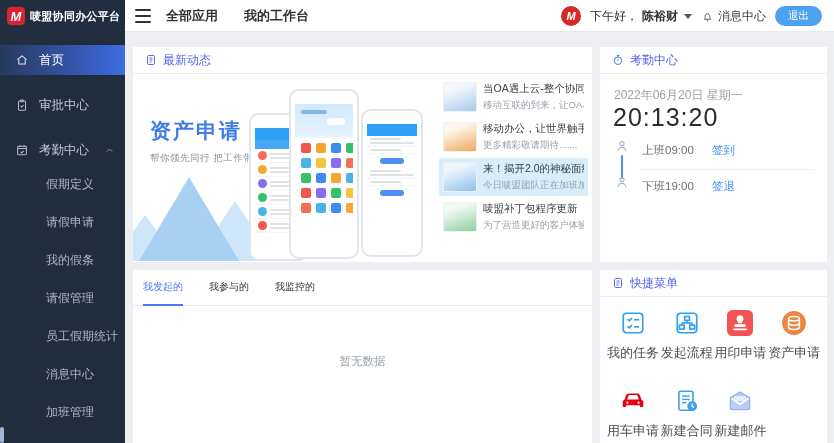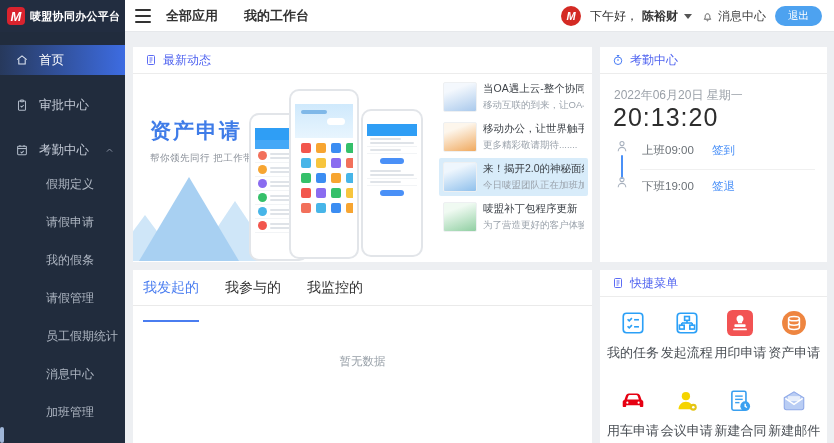--- a/index.html
+++ b/index.html
@@ -80,21 +80,21 @@
   .t1 { background:linear-gradient(160deg,#f4f8fd 25%,#a9c9ec); }
   .t2 { background:linear-gradient(160deg,#fdf6ec 25%,#f0a95e); }
   .t3 { background:linear-gradient(160deg,#eef6fd 25%,#8fc0ec); }
   .t4 { background:linear-gradient(160deg,#f0faf2 25%,#90cfa2); }
   .news-txt { min-width:0; flex:1; }
   .news-title { font-size:10.5px; color:#3d4248; white-space:nowrap; overflow:hidden; }
   .news-desc { font-size:9.5px; color:#9aa2ab; margin-top:3px; white-space:nowrap; overflow:hidden; }
 
   
   .tabs { display:flex; height:36px; border-bottom:1px solid #eaeaea; padding-left:10px; }
-  .tab { margin-right:26px; font-size:14px; color:#333; line-height:34px; height:52px; cursor:pointer; border-bottom:2px solid transparent; }
+  .tab { margin-right:26px; font-size:10px; color:#333; line-height:34px; height:36px; cursor:pointer; border-bottom:2px solid transparent; }
   .tab.active { color:#4a7df0; border-bottom-color:#4a7df0; }
   .empty { text-align:center; margin-top:48px; font-size:11.5px; color:#98a0a8; }
 
   
   .att-date { position:absolute; left:14px; top:40px; font-size:12px; color:#9aa0a8;text-align:right; }
   .att-time { position:absolute; left:13px; top:56px; font-size:25px; color:#2d2d2d; font-weight:500; letter-spacing:1px; }
   .att-person { position:absolute; left:15px; }
   .p1 { top:92px; } .p2 { top:128px; }
   .att-line { position:absolute; left:21px; top:108px; width:2px; height:24px; background:#4a90f7; border-radius:1px; }
   .att-label { position:absolute; left:42px; font-size:11.5px; color:#6a7076; }
@@ -433,29 +433,20 @@
       <div class="qitem">
         <svg viewBox="0 0 24 24">
             <path fill="#e60012" d="M4 11l1.6-4.2C6 5.7 7 5 8.2 5h7.6c1.2 0 2.2.7 2.6 1.8L20 11c.9.2 1.5 1 1.5 1.9v3.6c0 .6-.4 1-1 1h-1.2c-.6 0-1-.4-1-1V16H5.7v.5c0 .6-.4 1-1 1H3.5c-.6 0-1-.4-1-1v-3.6c0-.9.6-1.7 1.5-1.9z"></path>
             <path d="M6.6 10.5l1.1-3.1c.2-.5.7-.9 1.3-.9h6c.6 0 1.1.4 1.3.9l1.1 3.1z" fill="#fff"></path>
             <circle cx="6.8" cy="13.5" r="1" fill="#fff"></circle>
             <circle cx="17.2" cy="13.5" r="1" fill="#fff"></circle>
           </svg>
         <span class="qlabel">用车申请</span>
       </div>
       <div class="qitem">
-        <svg viewBox="0 0 24 24">
-            <circle cx="11" cy="7.5" r="3.8" fill="#f5d400"></circle>
-            <path d="M4.2 19.5c0-3.8 3-6.8 6.8-6.8s6.8 3 6.8 6.8z" fill="#f5d400"></path>
-            <circle cx="17.8" cy="17.8" r="3.2" fill="#e4c414"></circle>
-            <circle cx="17.8" cy="17.8" r="1.2" fill="#fff"></circle>
-          </svg>
-        <span class="qlabel">会议申请</span>
-      </div>
-      <div class="qitem">
         <svg viewBox="0 0 24 24" fill="none">
             <rect x="4.5" y="3" width="13" height="17.5" rx="1.5" stroke="#3aa0f0" stroke-width="1.5"></rect>
             <line x1="7.5" y1="7.5" x2="14.5" y2="7.5" stroke="#3aa0f0" stroke-width="1.3"></line>
             <line x1="7.5" y1="10.5" x2="14.5" y2="10.5" stroke="#3aa0f0" stroke-width="1.3"></line>
             <line x1="7.5" y1="13.5" x2="11.5" y2="13.5" stroke="#3aa0f0" stroke-width="1.3"></line>
             <circle cx="16.8" cy="16.8" r="4.5" fill="#3aa0f0"></circle>
             <path d="M16.8 14.6v2.4l1.7 1" stroke="#fff" stroke-width="1.3" fill="none"></path>
           </svg>
         <span class="qlabel">新建合同</span>
       </div>

